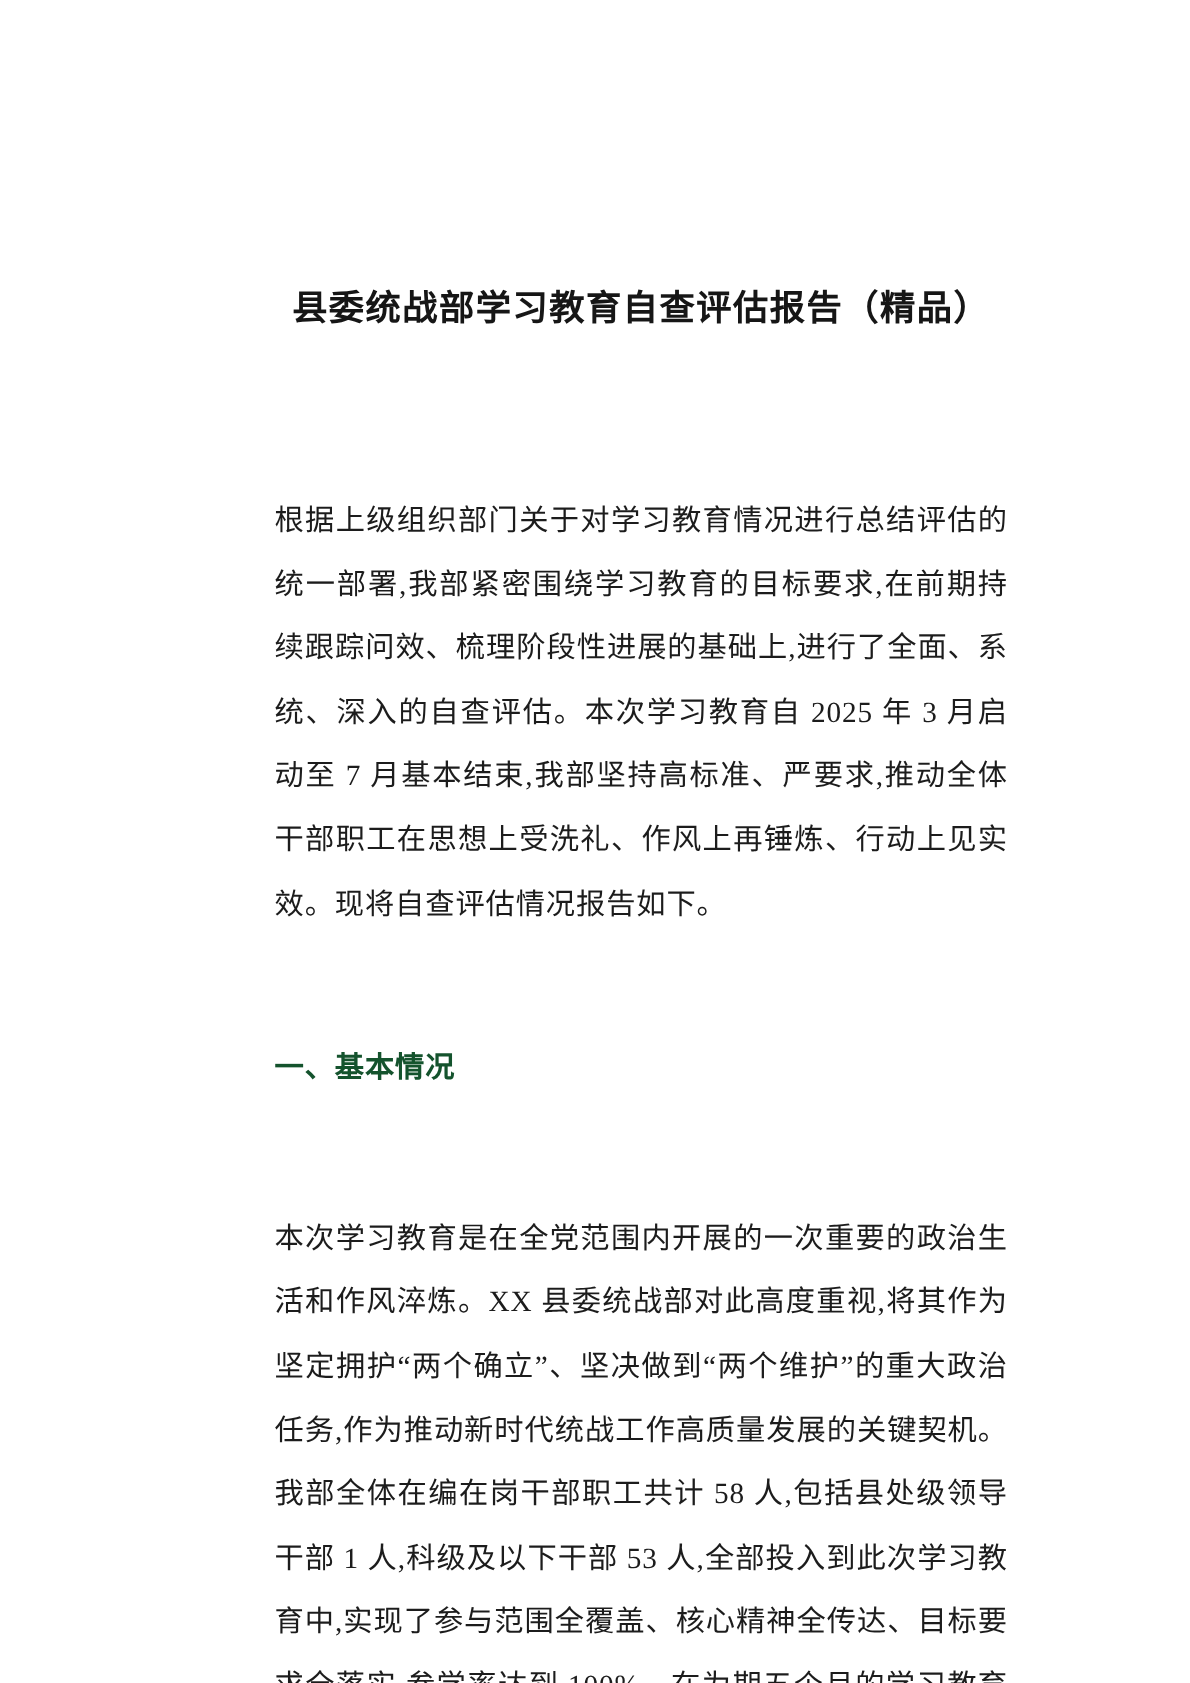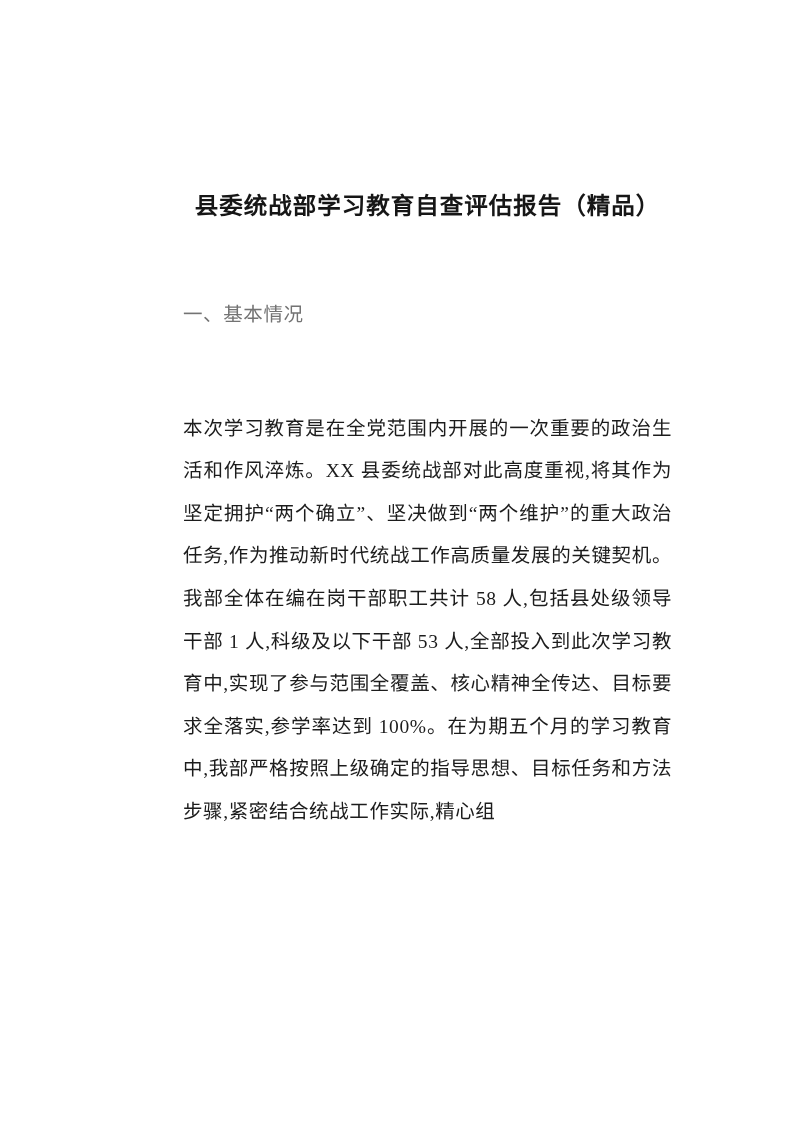--- a/index.html
+++ b/index.html
@@ -34,32 +34,33 @@
     text-align: justify;
     text-justify: inter-ideograph;
     letter-spacing: 0.6px;
     color: #1c1c1c;
     word-break: break-all;
   }
   .par-intro { margin-top: 68px; }
   .section-heading {
     margin-top: 35px;
     font-size: 19.5px;
-    font-weight: normal;
+    font-weight: bold;
     line-height: 42.6px;
     letter-spacing: 0.6px;
-    color: #737373;
+    color: #14532d;
   }
   .par-section { margin-top: 39px; }
 </style>
 </head>
 <body>
 
 <div class="page">
   <div class="content">
     <h1 class="doc-title">县委统战部学习教育自查评估报告（精品）</h1>
 
+    <p class="body-par par-intro">根据上级组织部门关于对学习教育情况进行总结评估的统一部署,我部紧密围绕学习教育的目标要求,在前期持续跟踪问效、梳理阶段性进展的基础上,进行了全面、系统、深入的自查评估。本次学习教育自 2025 年 3 月启动至 7 月基本结束,我部坚持高标准、严要求,推动全体干部职工在思想上受洗礼、作风上再锤炼、行动上见实效。现将自查评估情况报告如下。</p>
 
     <h2 class="section-heading">一、基本情况</h2>
 
     <p class="body-par par-section">本次学习教育是在全党范围内开展的一次重要的政治生活和作风淬炼。XX 县委统战部对此高度重视,将其作为坚定拥护“两个确立”、坚决做到“两个维护”的重大政治任务,作为推动新时代统战工作高质量发展的关键契机。我部全体在编在岗干部职工共计 58 人,包括县处级领导干部 1 人,科级及以下干部 53 人,全部投入到此次学习教育中,实现了参与范围全覆盖、核心精神全传达、目标要求全落实,参学率达到 100%。在为期五个月的学习教育中,我部严格按照上级确定的指导思想、目标任务和方法步骤,紧密结合统战工作实际,精心组</p>
   </div>
 </div>
 
 </body></html>

